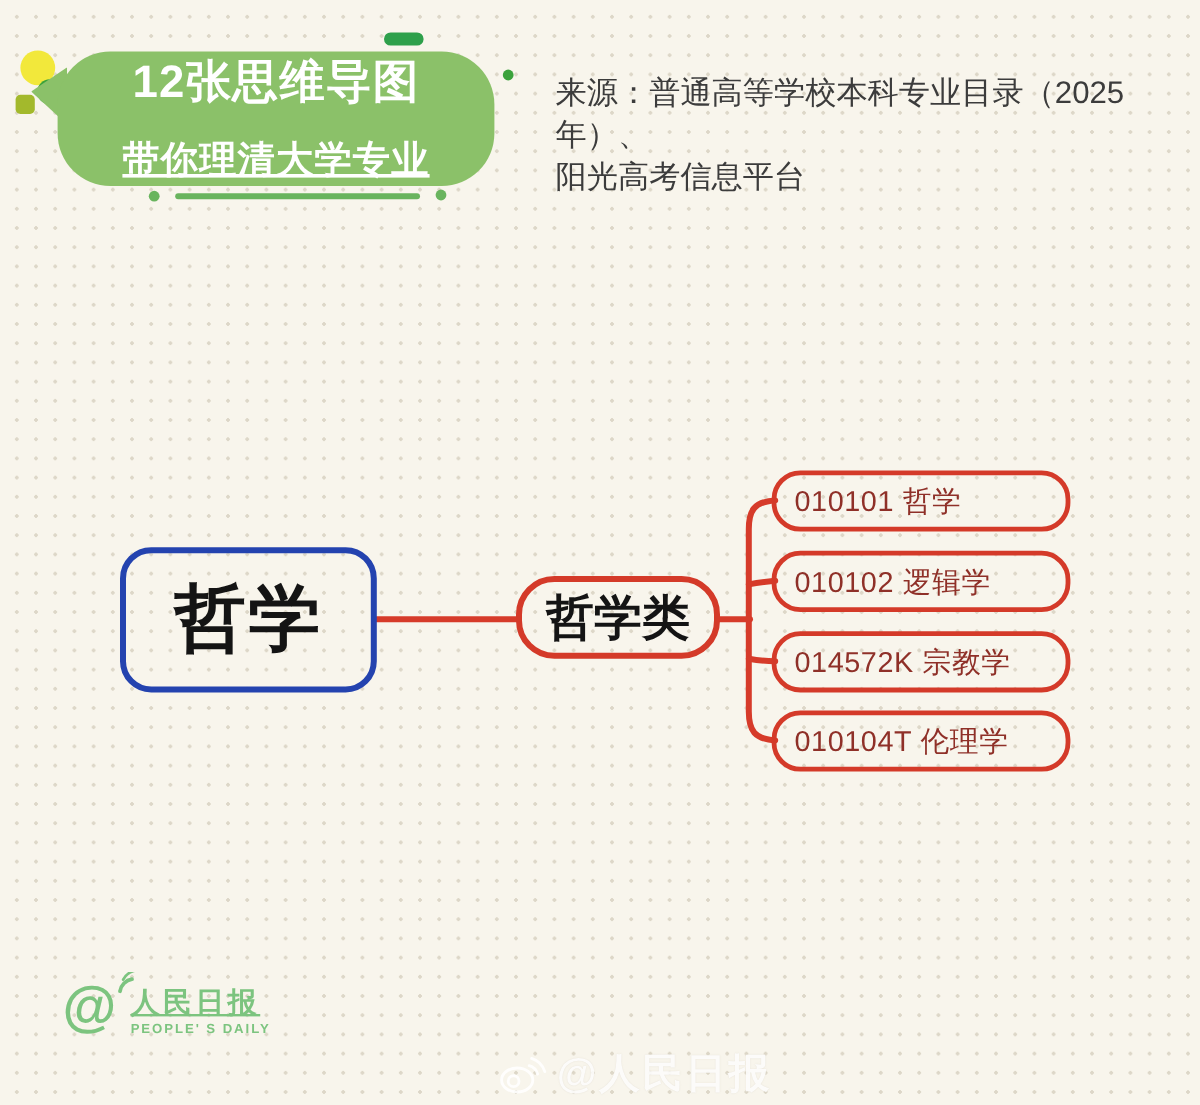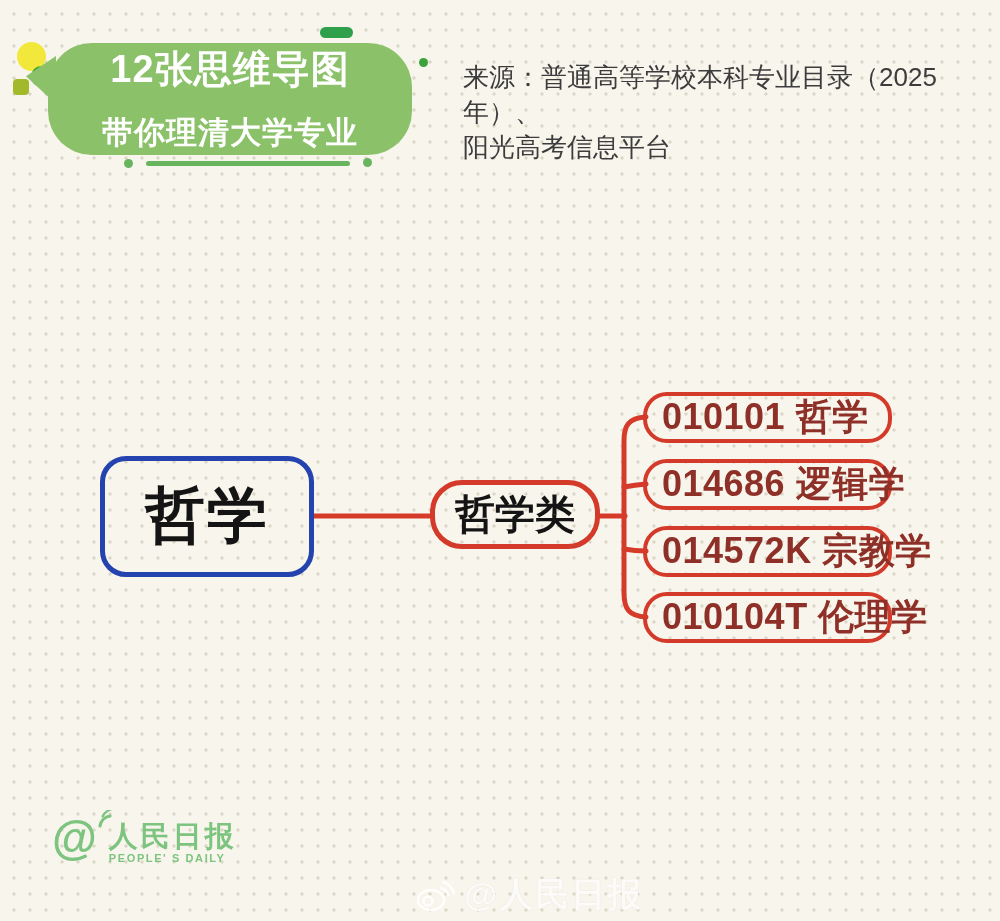--- a/index.html
+++ b/index.html
@@ -29,21 +29,21 @@
     position: absolute; left: 26px; top: 56px;
     width: 30px; height: 48px; background: #8bc169;
     clip-path: polygon(0 42%, 100% 0, 100% 100%);
   }
   .title-line1 {
     font-size: 38px; font-weight: 900; color: #ffffff;
     letter-spacing: 1px; line-height: 44px;
   }
   .title-line2 {
     font-size: 31px; font-weight: 900; color: #ffffff;
-    letter-spacing: 1px; line-height: 36px;
+    letter-spacing: 1px; line-height: 36px; text-decoration: underline;
   }
   .deco { position: absolute; }
   .deco-yellow-circle { left: 17px; top: 42px; width: 29px; height: 29px; border-radius: 50%; background: #f2e83b; }
   .deco-green-circle  { left: 31px; top: 66px; width: 21px; height: 21px; border-radius: 50%; background: #3ba23c; }
   .deco-olive-square  { left: 13px; top: 79px; width: 16px; height: 16px; border-radius: 4px; background: #a3b92c; }
   .deco-pill          { left: 320px; top: 27px; width: 33px; height: 11px; border-radius: 6px; background: #2ea04b; }
   .deco-dot-right     { left: 419px; top: 58px; width: 9px; height: 9px; border-radius: 50%; background: #3ba23c; }
   .underline-dot-l    { left: 124px; top: 159px; width: 9px; height: 9px; border-radius: 50%; background: #69b45e; }
   .underline-bar      { left: 146px; top: 161px; width: 204px; height: 5px; border-radius: 3px; background: #69b45e; }
   .underline-dot-r    { left: 363px; top: 158px; width: 9px; height: 9px; border-radius: 50%; background: #69b45e; }
@@ -74,33 +74,33 @@
 
   .major-node {
     left: 643px; width: 249px; height: 51px;
     border: 4px solid #d43a29; border-radius: 24px;
     padding-left: 15px;
   }
   .major-node.m0 { top: 392px; }
   .major-node.m1 { top: 459px; }
   .major-node.m2 { top: 526px; }
   .major-node.m3 { top: 592px; }
-  .major-label { font-size: 36px; font-weight: 700; color: #8f3028; letter-spacing: 0.5px; white-space: nowrap; }
+  .major-label { font-size: 24px; font-weight: 400; color: #8f3028; letter-spacing: 0.5px; white-space: nowrap; }
 
   
   .logo {
     position: absolute; left: 52px; top: 812px;
     display: flex; align-items: flex-start; color: #7cc47f;
   }
   .logo-at {
     font-size: 46px; font-weight: 700; line-height: 52px; color: #7cc47f;
   }
   .logo-waves { position: absolute; left: 44px; top: -2px; }
   .logo-text-col { margin-left: 12px; margin-top: 10px; }
-  .logo-cn { font-size: 29px; font-weight: 900; letter-spacing: 3px; line-height: 28px; }
+  .logo-cn { font-size: 24px; font-weight: 900; letter-spacing: 3px; line-height: 28px; text-decoration: underline; }
   .logo-en { font-size: 11px; font-weight: 700; letter-spacing: 1.6px; margin-top: 2px; }
 
   
   .watermark {
     position: absolute; left: 414px; top: 872px;
     display: flex; align-items: center; gap: 8px;
     color: rgba(255,255,255,0.88);
     text-shadow: 0 0 1px rgba(180,170,150,0.35);
     text-align: center;
   }
@@ -144,21 +144,21 @@
   </div>
 
   <div class="node root-node">
     <span class="root-label">哲学</span>
   </div>
 
   <div class="node major-node m0">
     <span class="major-label">010101 哲学</span>
   </div>
   <div class="node major-node m1">
-    <span class="major-label">014686 逻辑学</span>
+    <span class="major-label">010102 逻辑学</span>
   </div>
   <div class="node major-node m2">
     <span class="major-label">014572K 宗教学</span>
   </div>
   <div class="node major-node m3">
     <span class="major-label">010104T 伦理学</span>
   </div>
 
   <div class="logo">
     <span class="logo-at">@</span>

